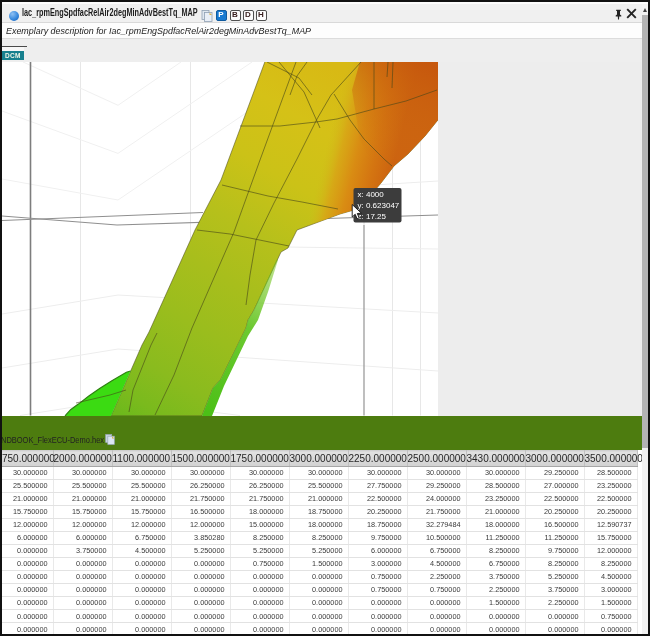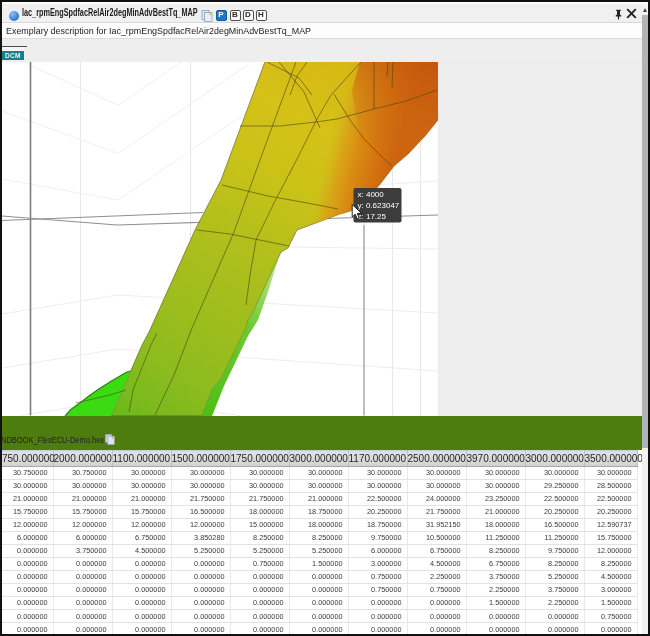--- a/index.html
+++ b/index.html
@@ -18,21 +18,21 @@
   transform:scaleX(0.728);transform-origin:0 0;letter-spacing:0px;}
 .btn{width:11px;height:11px;top:7.5px;box-sizing:border-box;border:1.5px solid #4f4f4f;
   border-radius:2px;background:#fdfdfd;color:#3a2020;font-size:8px;font-weight:bold;
   text-align:center;line-height:8px;}
 .btnP{border:1.5px solid #0f5a9e;background:#1779d0;color:#fff;}
 
 #pin{left:612.5px;top:7px;width:7px;height:11px;}
 #closex{left:624px;top:6px;width:11px;height:11px;}
 
 #descrow{left:2px;top:22px;width:641px;height:16.5px;background:#fdfdfd;
-  border-top:1px solid #d9d9d9;border-bottom:1px solid #dcdcdc;box-sizing:border-box;}
+  border-top:1px solid #d9d9d9;border-bottom:1px solid #dcdcdc;box-sizing:border-box;font-style:italic;}
 #desctext{left:4px;top:3px;font-size:9px;color:#222;white-space:nowrap;
   transform:scaleX(0.99);transform-origin:0 0;}
 
 #tabstrip{left:2px;top:38.5px;width:646px;height:23.5px;background:#eeeeee;}
 #tabline{left:0px;top:7px;width:24.5px;height:1.8px;background:#4a4a4a;}
 #tabgap{left:0px;top:8.8px;width:21.5px;height:3.6px;background:#f7f7f7;}
 #dcmtab{left:0px;top:12.4px;width:21.5px;height:9.4px;background:#17808e;
   color:#f2f6e8;font-size:6.5px;font-weight:bold;line-height:9.4px;text-align:center;
   letter-spacing:0.3px;}
 
@@ -218,51 +218,51 @@
       <col style="width:53px">
   </colgroup>
   <tbody>
       <tr>
     <th>750.000000</th>
         <th>2000.000000</th>
         <th>1100.000000</th>
         <th>1500.000000</th>
         <th>1750.000000</th>
     <th>3000.000000</th>
-        <th>1170.000000</th>
+        <th>2250.000000</th>
         <th>2500.000000</th>
-        <th>3970.000000</th>
+        <th>3430.000000</th>
         <th>3000.000000</th>
     <th>3500.000000</th>
   </tr>
   <tr>
-        <td>30.750000</td>
-        <td>30.750000</td>
-        <td>30.000000</td>
-        <td>30.000000</td>
-        <td>30.000000</td>
-        <td>30.000000</td>
-        <td>30.000000</td>
-        <td>30.000000</td>
-        <td>30.000000</td>
-        <td>30.000000</td>
-        <td>30.000000</td>
-      </tr>
-  <tr>
         <td>30.000000</td>
         <td>30.000000</td>
         <td>30.000000</td>
         <td>30.000000</td>
         <td>30.000000</td>
         <td>30.000000</td>
         <td>30.000000</td>
         <td>30.000000</td>
         <td>30.000000</td>
         <td>29.250000</td>
         <td>28.500000</td>
+      </tr>
+  <tr>
+        <td>25.500000</td>
+        <td>25.500000</td>
+        <td>25.500000</td>
+        <td>26.250000</td>
+        <td>26.250000</td>
+        <td>25.500000</td>
+        <td>27.750000</td>
+        <td>29.250000</td>
+        <td>28.500000</td>
+        <td>27.000000</td>
+        <td>23.250000</td>
       </tr>
   <tr>
         <td>21.000000</td>
         <td>21.000000</td>
         <td>21.000000</td>
         <td>21.750000</td>
         <td>21.750000</td>
         <td>21.000000</td>
         <td>22.500000</td>
         <td>24.000000</td>
@@ -284,21 +284,21 @@
         <td>20.250000</td>
       </tr>
   <tr>
         <td>12.000000</td>
         <td>12.000000</td>
         <td>12.000000</td>
         <td>12.000000</td>
         <td>15.000000</td>
         <td>18.000000</td>
         <td>18.750000</td>
-        <td>31.952150</td>
+        <td>32.279484</td>
         <td>18.000000</td>
         <td>16.500000</td>
         <td>12.590737</td>
       </tr>
   <tr>
         <td>6.000000</td>
         <td>6.000000</td>
         <td>6.750000</td>
         <td>3.850280</td>
         <td>8.250000</td>

